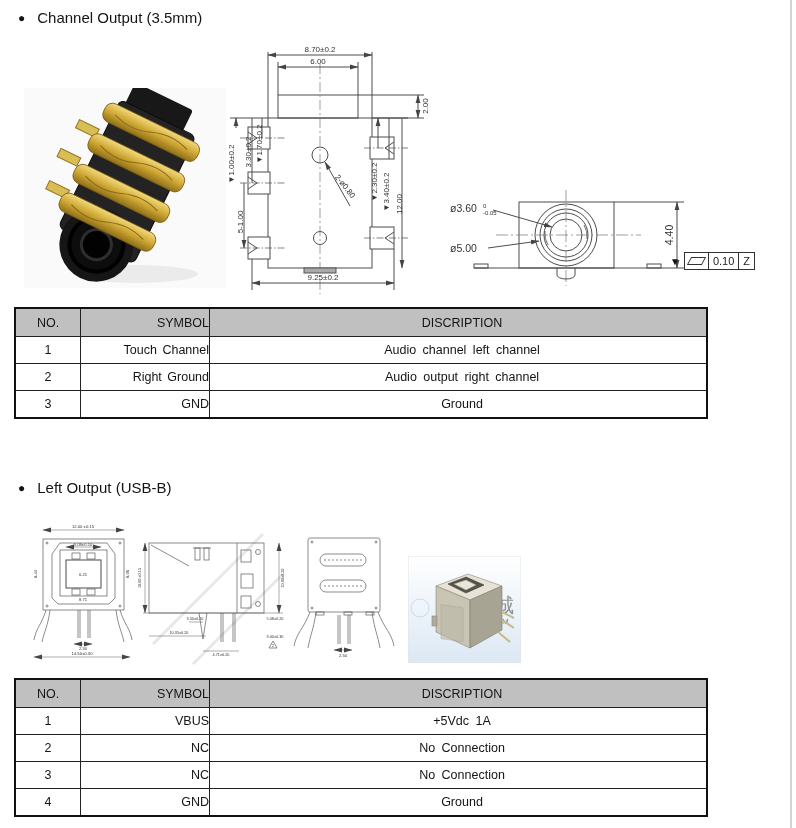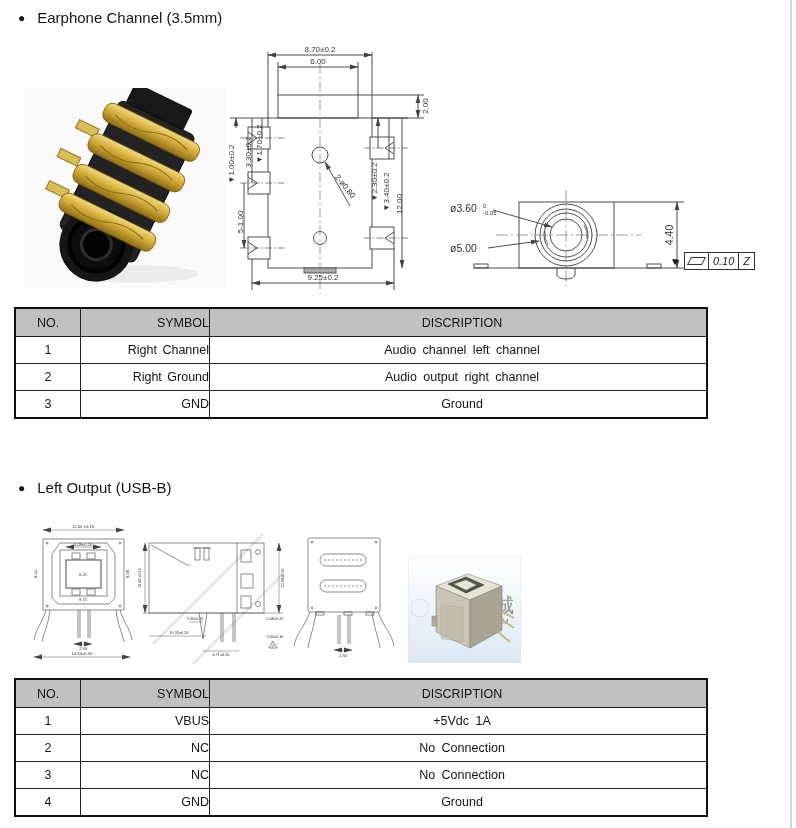--- a/index.html
+++ b/index.html
@@ -22,36 +22,36 @@
   svg text{font-family:"Liberation Sans", sans-serif;fill:#333;}
   .d8{font-size:8px;}
   .d10{font-size:10.5px;}
   .d6{font-size:6px;}
   .d4{font-size:4.2px;}
   .d38{font-size:3.8px;}
   
   .fcf{display:flex;align-items:center;gap:4px;font-size:11px;color:#222;}
   .fcf .boxes{display:flex;border:1px solid #333;height:16px;align-items:center;}
   .fcf .cell{display:flex;align-items:center;justify-content:center;height:16px;
-             border-left:1px solid #333;padding:0 4px;font-style:italic;}
+             border-left:1px solid #333;padding:0 4px;}
   .fcf .cell:first-child{border-left:none;}
   .pgram{width:13px;height:6px;border:1px solid #333;transform:skewX(-28deg);}
   .tri{font-size:10px;color:#111;}
   .pageborder{background:#d3d3d3;}
 </style>
 </head>
 <body>
 
 <div class="page">
 
   <div class="abs pageborder" style="left:790px;top:0;width:2px;height:828px;"></div>
 
   <div class="abs sec-title" style="left:18px;top:9px;">
     <span class="bullet">●</span>
-    <span>Earphone Channel (3.5mm)</span>
+    <span>Channel Output (3.5mm)</span>
   </div>
 
   <svg class="abs" style="left:24px;top:88px;" width="202" height="200" viewBox="0 0 202 200">
     <defs>
       <linearGradient id="gold" x1="0" y1="0" x2="0" y2="1">
         <stop offset="0" stop-color="#f2da7e"></stop>
           <stop offset="0.5" stop-color="#cfa733"></stop>
         <stop offset="1" stop-color="#8f6f1a"></stop>
       </linearGradient>
     </defs>
@@ -199,21 +199,21 @@
     <thead>
       <tr>
         <th class="c-no">NO.</th>
         <th class="c-sym">SYMBOL</th>
         <th class="c-desc">DISCRIPTION</th>
       </tr>
     </thead>
     <tbody>
       <tr>
         <td class="c-no">1</td>
-        <td class="c-sym">Right Channel</td>
+        <td class="c-sym">Touch Channel</td>
         <td class="c-desc">Audio channel left channel</td>
       </tr>
       <tr>
         <td class="c-no">2</td>
         <td class="c-sym">Right Ground</td>
         <td class="c-desc">Audio output right channel</td>
       </tr>
       <tr>
         <td class="c-no">3</td>
         <td class="c-sym">GND</td>

